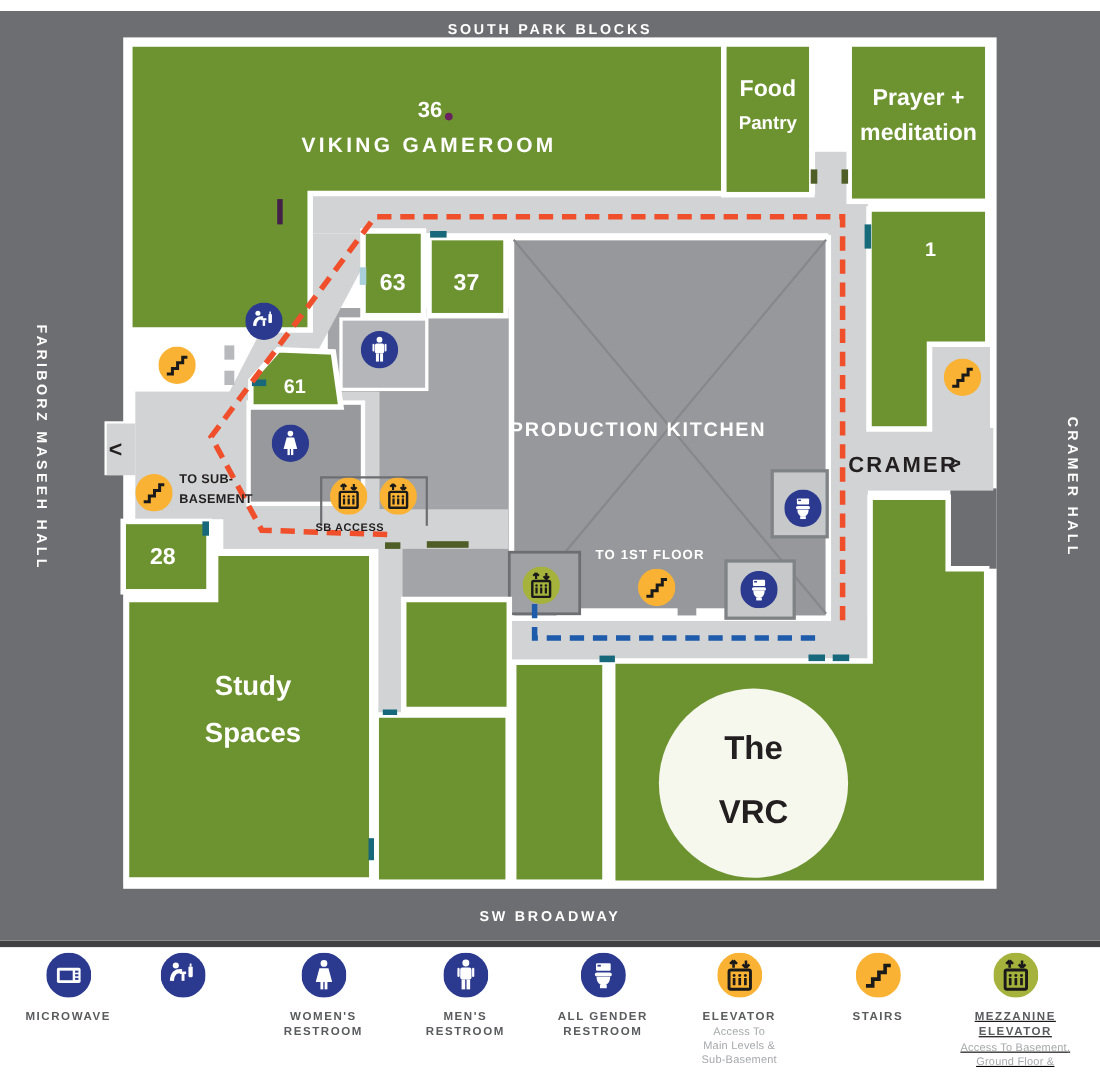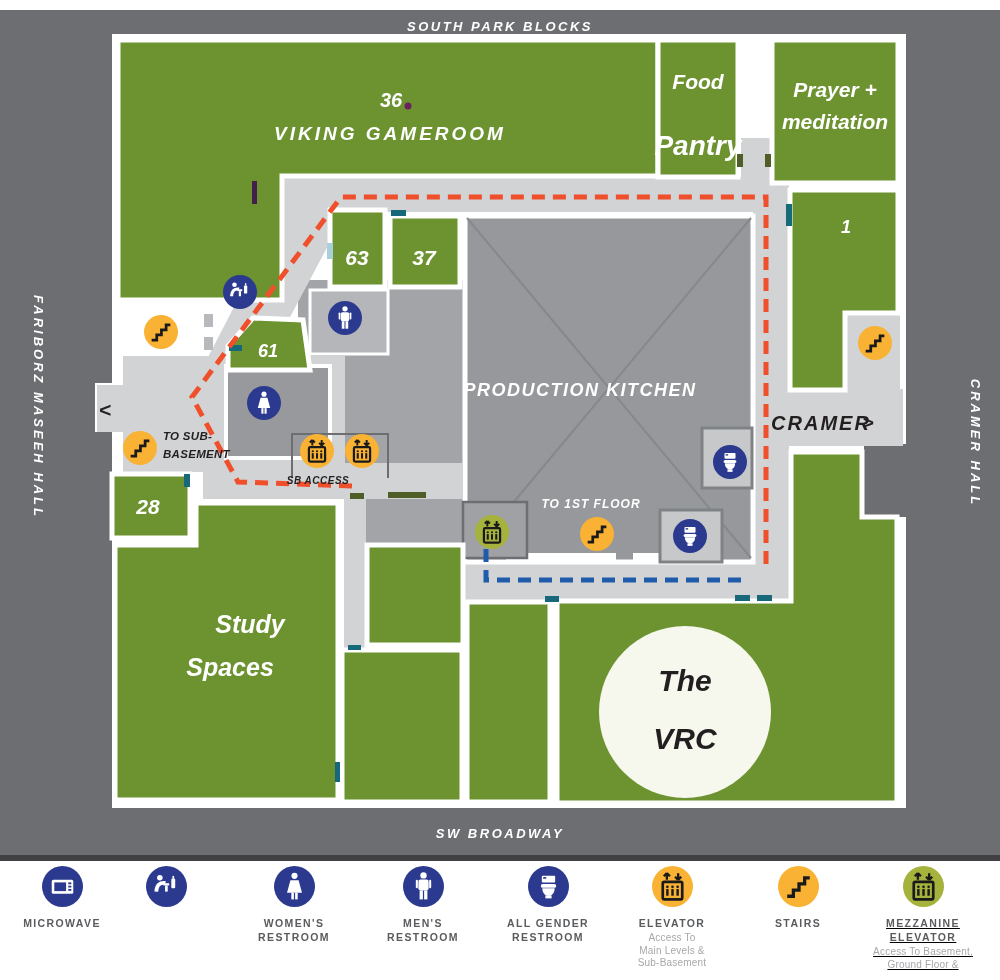--- a/index.html
+++ b/index.html
@@ -1,18 +1,18 @@
 <!DOCTYPE html>
 <html><head>
 <meta charset="utf-8">
 <style>
   html,body{margin:0;padding:0;}
   body{width:1000px;height:980px;position:relative;background:#fff;
        font-family:"Liberation Sans",sans-serif;overflow:hidden;}
-  #map{position:absolute;left:0;top:0;width:1000px;height:855px;font-style:italic;}
+  #map{position:absolute;left:0;top:0;width:1000px;height:855px;}
   #plan{position:absolute;left:0;top:0;}
   .lbl{position:absolute;transform:translate(-50%,-50%);color:#fff;font-weight:bold;
        white-space:nowrap;line-height:1;}
   .dk{color:#231f20;}
   .vlabel{position:absolute;transform:translate(-50%,-50%);writing-mode:vertical-rl;
           color:#fff;font-weight:bold;font-size:13px;letter-spacing:3px;white-space:nowrap;}
   .vrc-circle{position:absolute;border-radius:50%;background:#f6f8ee;}
   .legend-divider{position:absolute;left:0;top:855px;width:1000px;height:6px;background:#414042;}
   .lg-col{position:absolute;top:866px;width:150px;text-align:center;}
   .lg-ic{width:41px;height:41px;display:inline-block;}
@@ -200,30 +200,30 @@
 
   <div class="lbl" style="left:500px;top:26px;font-size:13px;letter-spacing:2.5px;">SOUTH PARK BLOCKS</div>
   <div class="lbl" style="left:500px;top:833px;font-size:13px;letter-spacing:2.5px;">SW BROADWAY</div>
   <div class="vlabel" style="left:38px;top:407px;">FARIBORZ MASEEH HALL</div>
   <div class="vlabel" style="left:975px;top:443px;">CRAMER HALL</div>
 
   <div class="lbl" style="left:391px;top:100px;font-size:20px;">36</div>
   <div class="dot36" style="left:408px;top:106px;"></div>
   <div class="lbl" style="left:390px;top:133px;font-size:19px;letter-spacing:3px;">VIKING GAMEROOM</div>
   <div class="lbl" style="left:698px;top:81px;font-size:21px;">Food</div>
-  <div class="lbl" style="left:698px;top:112px;font-size:28px;margin-top:34px;">Pantry</div>
+  <div class="lbl" style="left:698px;top:112px;font-size:17px;">Pantry</div>
   <div class="lbl" style="left:835px;top:89px;font-size:21px;">Prayer +</div>
   <div class="lbl" style="left:835px;top:121px;font-size:21px;">meditation</div>
   <div class="lbl" style="left:846px;top:227px;font-size:18px;">1</div>
   <div class="lbl" style="left:357px;top:257px;font-size:21px;">63</div>
   <div class="lbl" style="left:424px;top:257px;font-size:21px;">37</div>
   <div class="lbl" style="left:268px;top:351px;font-size:18px;">61</div>
   <div class="lbl" style="left:580px;top:390px;font-size:18px;letter-spacing:1.5px;">PRODUCTION KITCHEN</div>
   <div class="lbl" style="left:148px;top:506px;font-size:21px;">28</div>
-  <div class="lbl" style="left:230px;top:624px;font-size:25px;margin-left:20px;">Study</div>
+  <div class="lbl" style="left:230px;top:624px;font-size:25px;">Study</div>
   <div class="lbl" style="left:230px;top:667px;font-size:25px;">Spaces</div>
 
   <div class="vrc-circle" style="left:599px;top:626px;width:172px;height:172px;"></div>
   <div class="lbl dk" style="left:685px;top:681px;font-size:30px;">The</div>
   <div class="lbl dk" style="left:685px;top:739px;font-size:30px;">VRC</div>
 
   <div class="lbl dk" style="left:163px;top:437px;font-size:11.5px;transform:translate(0,-50%);letter-spacing:.3px;">TO SUB-</div>
   <div class="lbl dk" style="left:163px;top:455px;font-size:11.5px;transform:translate(0,-50%);letter-spacing:.3px;">BASEMENT</div>
   <div class="lbl dk" style="left:318px;top:481px;font-size:10px;letter-spacing:.5px;">SB ACCESS</div>
   <div class="lbl" style="left:591px;top:504px;font-size:12px;letter-spacing:1px;">TO 1ST FLOOR</div>

